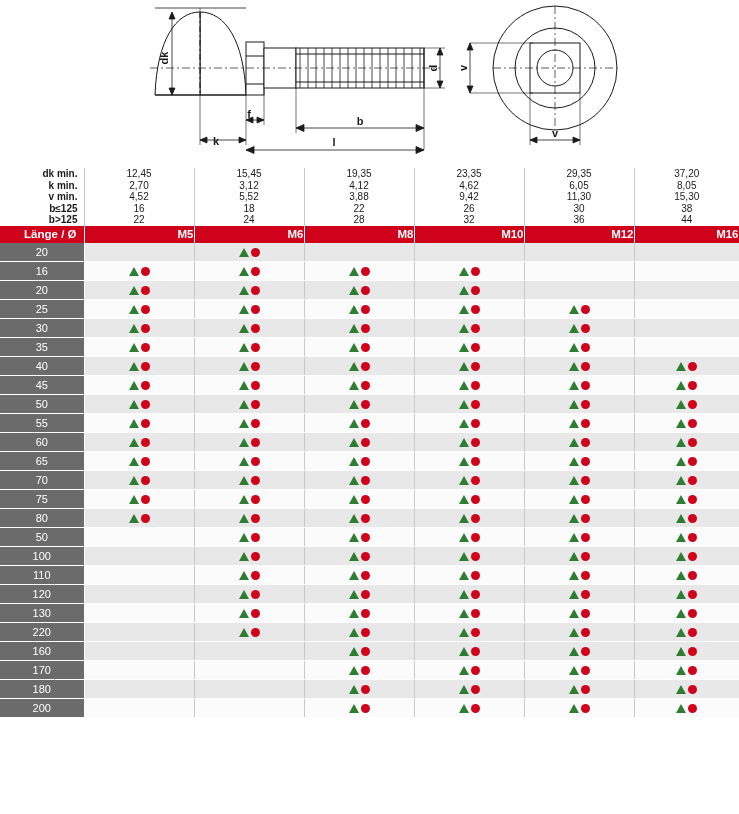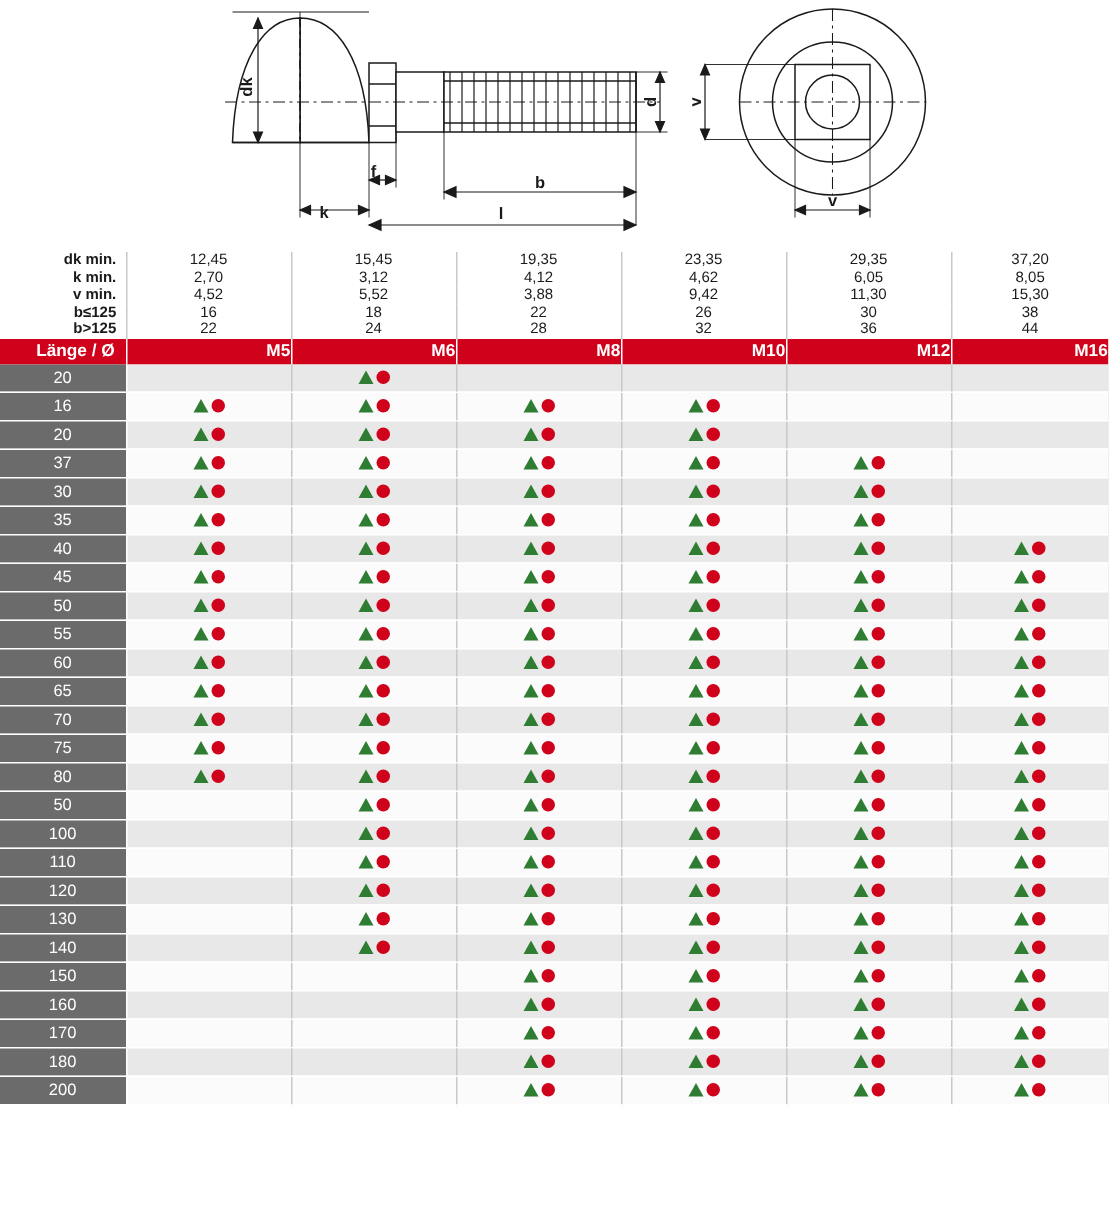--- a/index.html
+++ b/index.html
@@ -337,21 +337,21 @@
         <tr class="odd">
           <td class="len">20</td>
           <td class="cell"><span class="marks"><span class="tri"></span><span class="dot"></span></span></td>
           <td class="cell"><span class="marks"><span class="tri"></span><span class="dot"></span></span></td>
           <td class="cell"><span class="marks"><span class="tri"></span><span class="dot"></span></span></td>
           <td class="cell"><span class="marks"><span class="tri"></span><span class="dot"></span></span></td>
           <td class="cell"></td>
           <td class="cell"></td>
         </tr>
         <tr class="even">
-          <td class="len">37</td>
+          <td class="len">25</td>
           <td class="cell"><span class="marks"><span class="tri"></span><span class="dot"></span></span></td>
           <td class="cell"><span class="marks"><span class="tri"></span><span class="dot"></span></span></td>
           <td class="cell"><span class="marks"><span class="tri"></span><span class="dot"></span></span></td>
           <td class="cell"><span class="marks"><span class="tri"></span><span class="dot"></span></span></td>
           <td class="cell"><span class="marks"><span class="tri"></span><span class="dot"></span></span></td>
           <td class="cell"></td>
         </tr>
         <tr class="odd">
           <td class="len">30</td>
           <td class="cell"><span class="marks"><span class="tri"></span><span class="dot"></span></span></td>
@@ -490,32 +490,23 @@
         <tr class="even">
           <td class="len">130</td>
           <td class="cell"></td>
           <td class="cell"><span class="marks"><span class="tri"></span><span class="dot"></span></span></td>
           <td class="cell"><span class="marks"><span class="tri"></span><span class="dot"></span></span></td>
           <td class="cell"><span class="marks"><span class="tri"></span><span class="dot"></span></span></td>
           <td class="cell"><span class="marks"><span class="tri"></span><span class="dot"></span></span></td>
           <td class="cell"><span class="marks"><span class="tri"></span><span class="dot"></span></span></td>
         </tr>
         <tr class="odd">
-          <td class="len">140</td>
-          <td class="cell"></td>
-          <td class="cell"><span class="marks"><span class="tri"></span><span class="dot"></span></span></td>
-          <td class="cell"><span class="marks"><span class="tri"></span><span class="dot"></span></span></td>
-          <td class="cell"><span class="marks"><span class="tri"></span><span class="dot"></span></span></td>
-          <td class="cell"><span class="marks"><span class="tri"></span><span class="dot"></span></span></td>
-          <td class="cell"><span class="marks"><span class="tri"></span><span class="dot"></span></span></td>
-        </tr>
-        <tr class="even">
-          <td class="len">150</td>
-          <td class="cell"></td>
-          <td class="cell"></td>
+          <td class="len">220</td>
+          <td class="cell"></td>
+          <td class="cell"><span class="marks"><span class="tri"></span><span class="dot"></span></span></td>
           <td class="cell"><span class="marks"><span class="tri"></span><span class="dot"></span></span></td>
           <td class="cell"><span class="marks"><span class="tri"></span><span class="dot"></span></span></td>
           <td class="cell"><span class="marks"><span class="tri"></span><span class="dot"></span></span></td>
           <td class="cell"><span class="marks"><span class="tri"></span><span class="dot"></span></span></td>
         </tr>
         <tr class="odd">
           <td class="len">160</td>
           <td class="cell"></td>
           <td class="cell"></td>
           <td class="cell"><span class="marks"><span class="tri"></span><span class="dot"></span></span></td>

